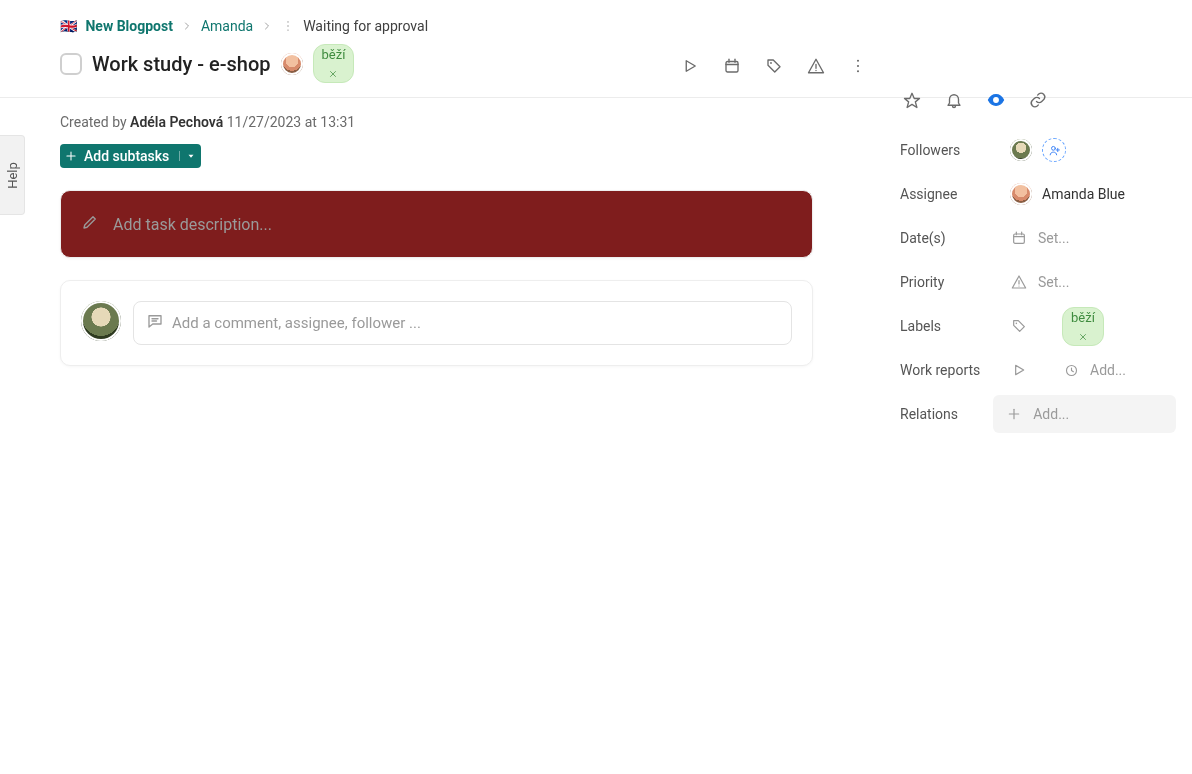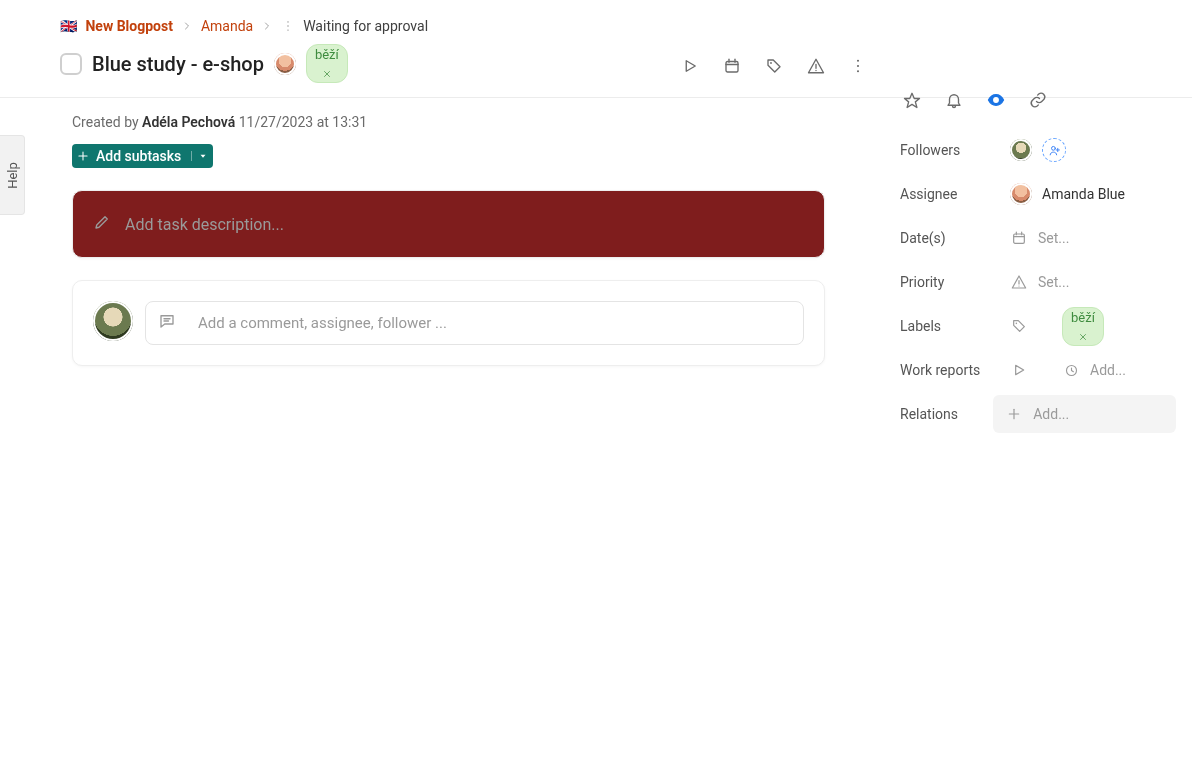--- a/index.html
+++ b/index.html
@@ -4,21 +4,21 @@
 <style>
 * { box-sizing: border-box; margin: 0; padding: 0; }
 html, body { width: 1192px; height: 774px; font-family: -apple-system, BlinkMacSystemFont, "Segoe UI", Roboto, Helvetica, Arial, sans-serif; background: #fff; color: #222; }
 body { position: relative; }
 
 
 .breadcrumb { display: flex; align-items: center; gap: 8px; padding: 18px 0 0 60px; font-size: 14px; color: #333; }
 .breadcrumb .flag { font-size: 14px; }
 .breadcrumb .project { font-weight: 700; color: #222; }
 .breadcrumb .chev { color: #999; display:inline-flex; }
-.breadcrumb .crumb { color: #c2410c; cursor: pointer; }
+.breadcrumb .crumb { color: #0f766e; cursor: pointer; }
 .breadcrumb .dots-v { color: #888; display:inline-flex; align-items:center; }
 .breadcrumb .last { color: #404040; }
 
 
 .title-row { display: flex; align-items: center; padding: 10px 0 14px 60px; gap: 10px; position: relative; }
 .checkbox { width: 22px; height: 22px; border: 2px solid #cfcfcf; border-radius: 6px; background:#fff; }
 .task-title { font-size: 20px; font-weight: 500; color: #222; }
 .avatar { width: 24px; height: 24px; border-radius: 50%; display:inline-block; }
 .avatar.sm { width: 22px; height: 22px; }
 .avatar.lg { width: 40px; height: 40px; }
@@ -32,39 +32,39 @@
 .icon-btn { width: 20px; height: 20px; display:inline-flex; align-items:center; justify-content:center; color:#6b6b6b; cursor:pointer; }
 .icon-btn svg { width: 18px; height: 18px; }
 
 .divider { border-bottom: 1px solid #ececec; margin-top: 0; }
 
 
 .help-tab { position: absolute; left: 0; top: 135px; width: 25px; height: 80px; background: #f2f2f2; border: 1px solid #e5e5e5; border-left: none; border-radius: 0 4px 4px 0; display:flex; align-items:center; justify-content:center; }
 .help-tab span { transform: rotate(-90deg); font-size: 13px; color: #555; }
 
 
-.main { display:flex;margin-left:12px; }
+.main { display:flex; }
 .left { width: 870px; padding: 16px 0 0 60px; }
 .right { width: 322px; padding: 18px 16px 0 30px; position: absolute; right: 0; top: 72px; }
 
 .meta-line { font-size: 14px; color: #6b6b6b; margin-bottom: 14px; }
 .meta-line .author { color: #333; font-weight: 600; }
 
 .add-subtasks { display:inline-flex; align-items:center; background:#0f766e; color:#fff; border-radius:4px; overflow:hidden; font-size:14px; height:24px; }
 .add-subtasks .plus { width:22px; display:flex; align-items:center; justify-content:center; }
 .add-subtasks .txt { padding: 0 10px 0 2px; font-weight:500; }
 .add-subtasks .dd { width:22px; display:flex; align-items:center; justify-content:center; border-left:1px solid rgba(255,255,255,.4); }
 
 .card { margin-top: 22px; width: 753px; border:1px solid #eee; border-radius:10px; box-shadow: 0 1px 3px rgba(0,0,0,.04); padding: 22px 20px; background:#7f1d1d; }
 .desc-input { display:flex; align-items:center; gap:14px; color:#9a9a9a; font-size:16px; }
 .desc-input .picon { color:#9a9a9a; }
 
 .comment-card { margin-top: 22px; width: 753px; border:1px solid #eee; border-radius:10px; box-shadow: 0 1px 3px rgba(0,0,0,.04); padding: 20px; background:#fff; }
 .comment-row { display:flex; gap:12px; align-items:flex-start; }
-.comment-input { flex:1; border:1px solid #e4e4e4; border-radius:8px; padding: 10px 12px; display:flex; align-items:center; gap:22px; color:#9a9a9a; font-size:15px; }
+.comment-input { flex:1; border:1px solid #e4e4e4; border-radius:8px; padding: 10px 12px; display:flex; align-items:center; gap:8px; color:#9a9a9a; font-size:15px; }
 .followers-row { display:flex; align-items:center; gap:8px; margin: 14px 0 0 52px; font-size:14px; color:#555; }
 
 
 .right-head { display:flex; gap:22px; align-items:center; color:#6b6b6b; margin-bottom: 18px; margin-left:2px; }
 .right-head .eye-active { color:#1b74e4; }
 
 .prop { display:flex; align-items:center; min-height: 44px; }
 .prop .plabel { width: 110px; font-size:14px; color:#555; }
 .prop .pval { display:flex; align-items:center; gap:10px; font-size:14px; color:#333; }
 .prop .muted { color:#9a9a9a; }
@@ -96,21 +96,21 @@
         <circle cx="12" cy="5" r="1.2" fill="currentColor" stroke="none"></circle>
         <circle cx="12" cy="12" r="1.2" fill="currentColor" stroke="none"></circle>
         <circle cx="12" cy="19" r="1.2" fill="currentColor" stroke="none"></circle>
       </svg>
     </span>
   <span class="last">Waiting for approval</span>
 </div>
 
 <div class="title-row">
   <div class="checkbox"></div>
-  <div class="task-title">Blue study - e-shop</div>
+  <div class="task-title">Work study - e-shop</div>
   <span class="avatar sm av1"></span>
   <span class="label-pill">
     <span>běží</span>
     <span class="x">
         <svg viewBox="0 0 24 24" width="10" height="10">
           <line x1="6" y1="6" x2="18" y2="18"></line>
           <line x1="18" y1="6" x2="6" y2="18"></line>
         </svg>
       </span>
   </span>

